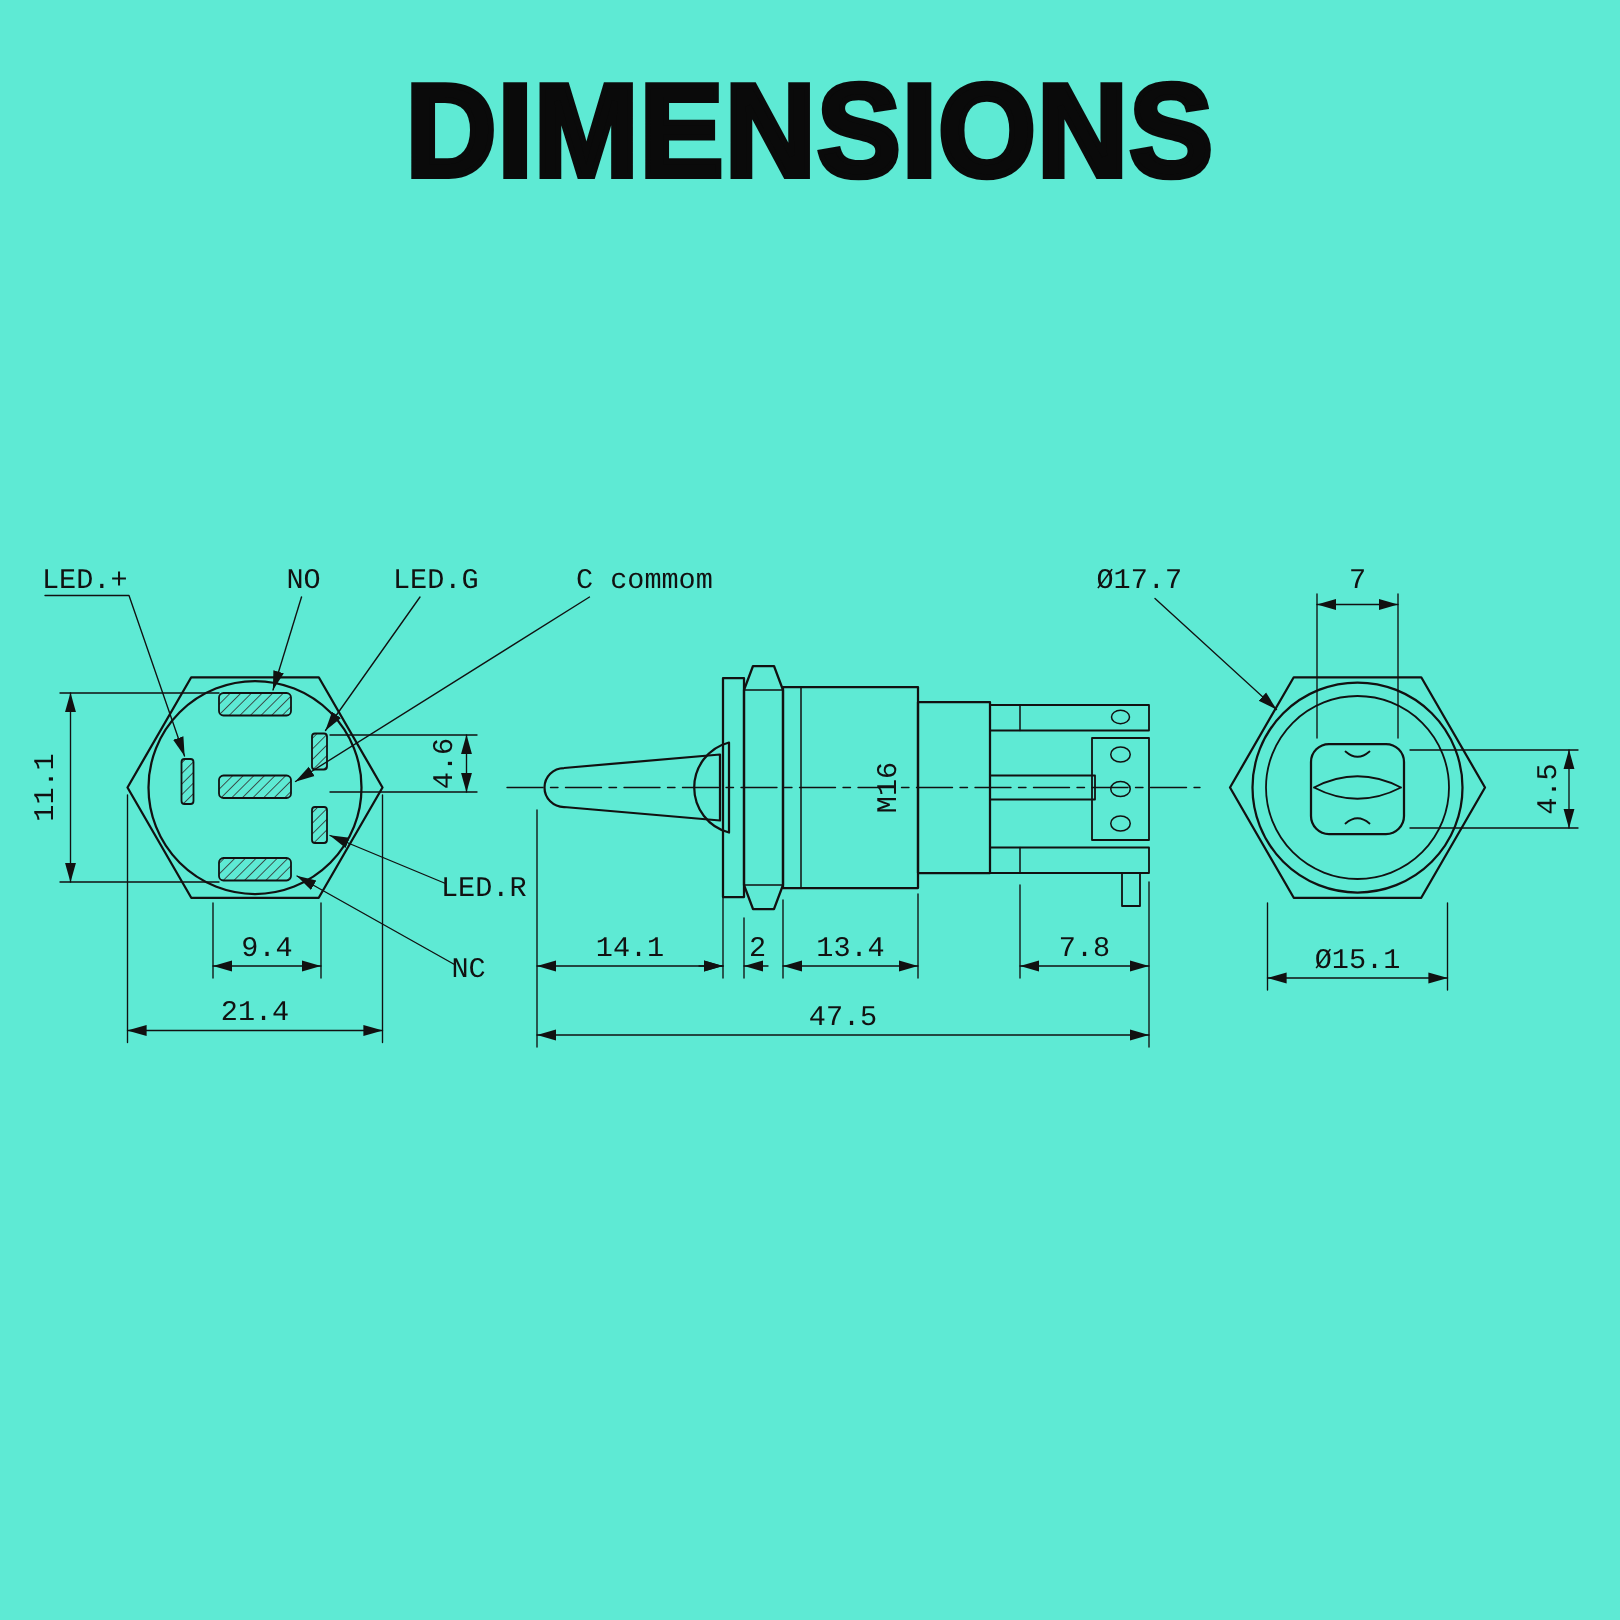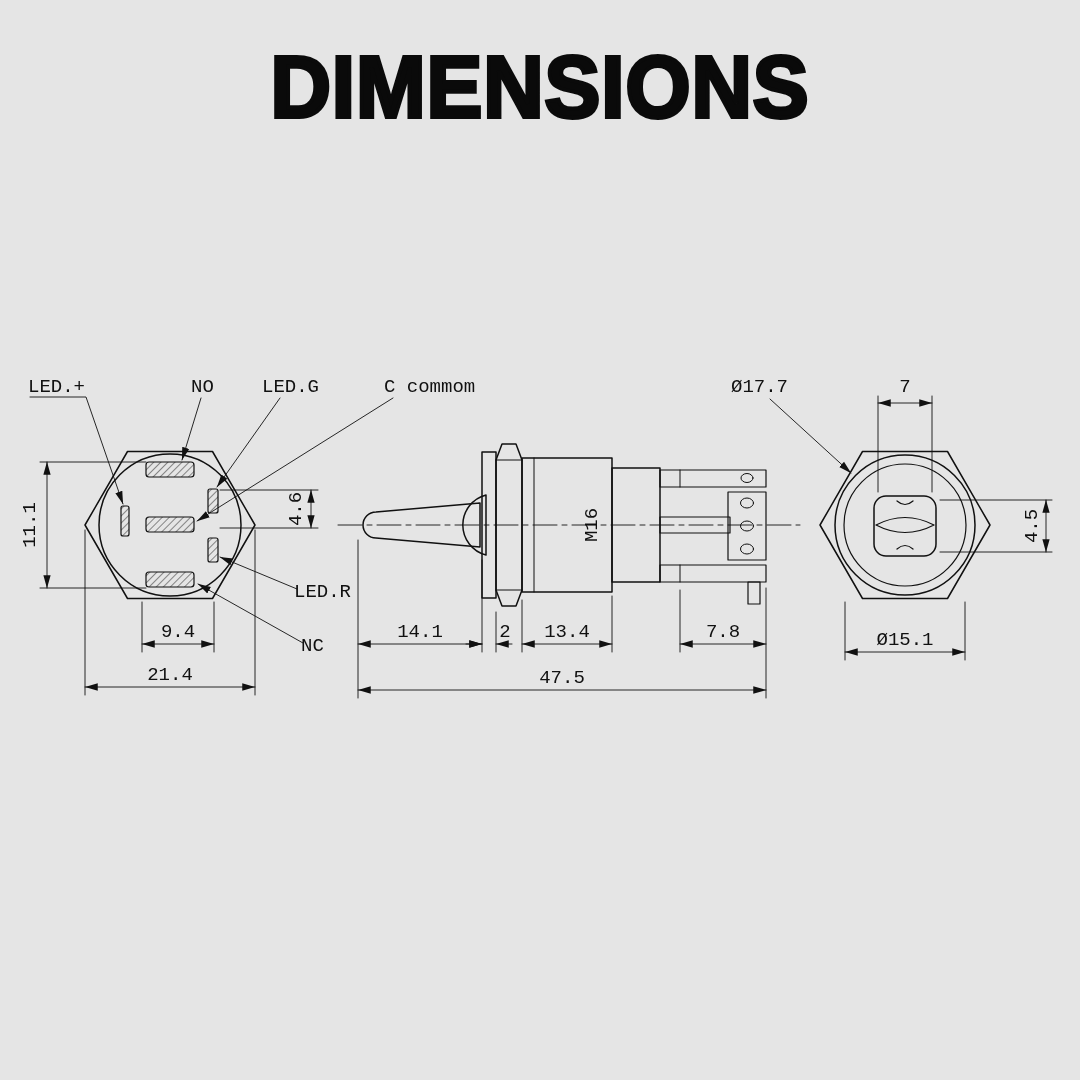--- a/index.html
+++ b/index.html
@@ -1,19 +1,19 @@
 <!DOCTYPE html>
 <html><head>
 <meta charset="utf-8">
 <style>
   html,body{margin:0;padding:0;background:#fff;}
   .canvas{
     position:relative;
     width:1080px;height:1080px;
-    background:#e5e5e5;
+    background:#5eead4;
     overflow:hidden;
     font-family:"Liberation Sans", sans-serif;
   }
   h1.page-title{
     position:absolute;
     top:36px;left:0;width:100%;
     margin:0;
     text-align:center;
     font-size:88px;
     font-weight:900;

